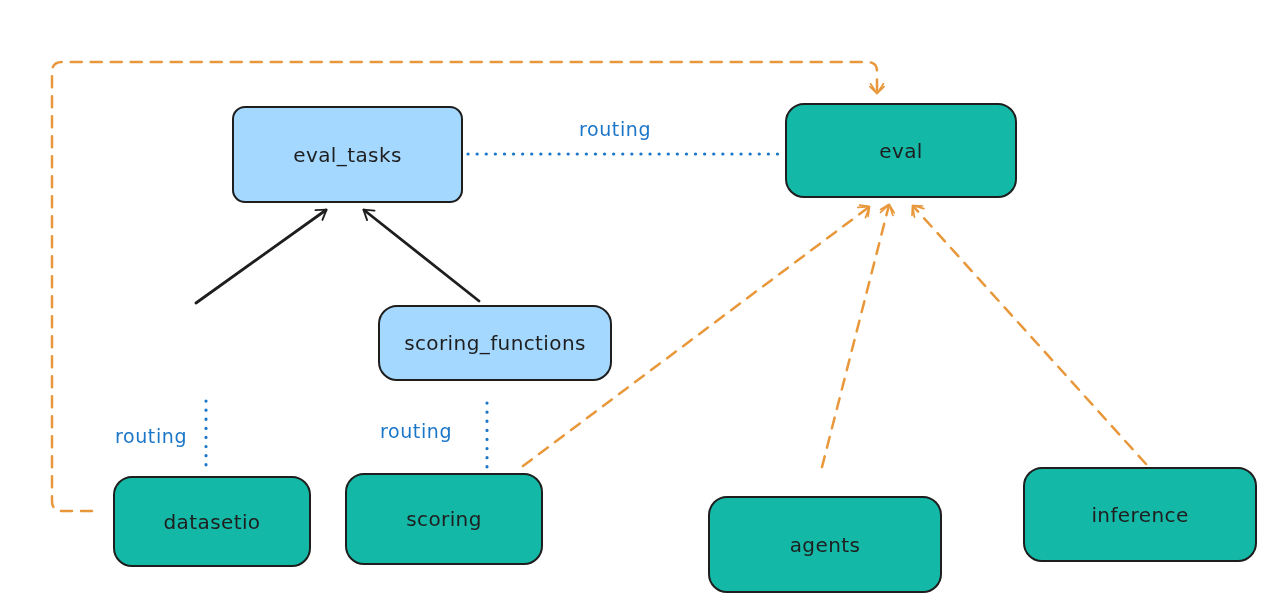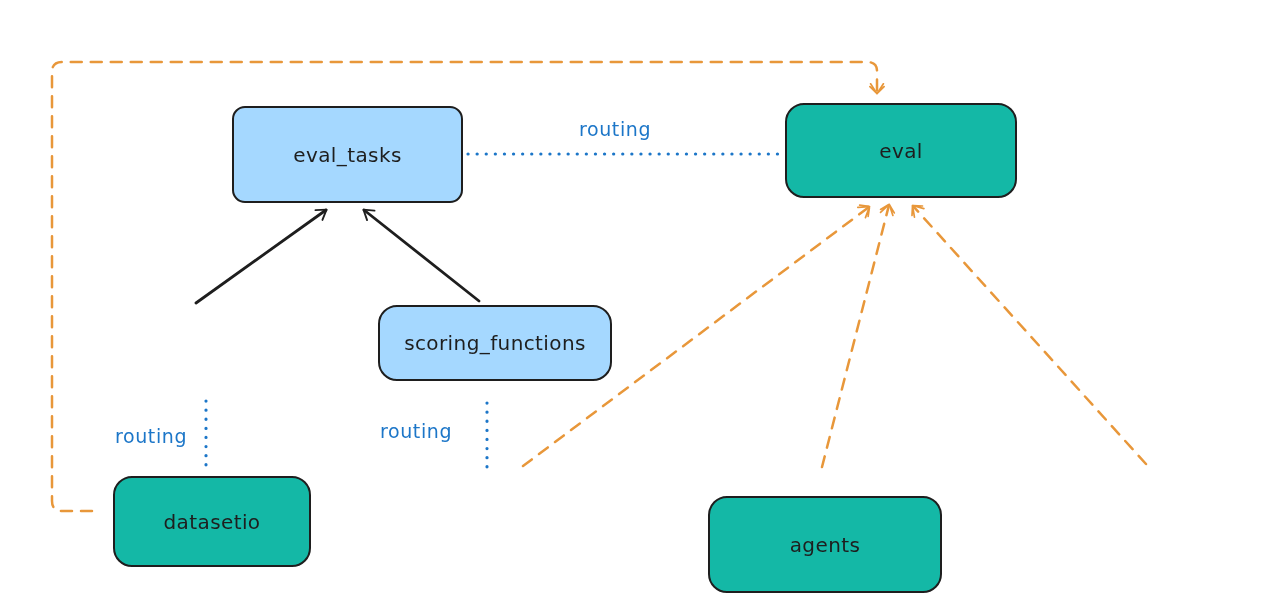--- a/index.html
+++ b/index.html
@@ -83,25 +83,31 @@
 
 
   <div class="node blue" style="left:378px; top:305px; width:234px; height:76px;">
     <span>scoring_functions</span>
   </div>
 
   <div class="node green" style="left:92px; top:476px; width:198px; height:91px;margin-left:21px;">
     <span>datasetio</span>
   </div>
 
+  <div class="node green" style="left:345px; top:473px; width:198px; height:92px;">
+    <span>scoring</span>
+  </div>
 
   <div class="node green" style="left:708px; top:470px; width:234px; height:97px;margin-top:26px;">
     <span>agents</span>
   </div>
 
+  <div class="node green" style="left:1023px; top:467px; width:234px; height:95px;">
+    <span>inference</span>
+  </div>
 
   <div class="edge-label" style="left:579px; top:118px;">routing</div>
 
   <div class="edge-label" style="left:115px; top:425px;">routing</div>
 
   <div class="edge-label" style="left:380px; top:420px;">routing</div>
 
 </div>
 
 </body></html>

